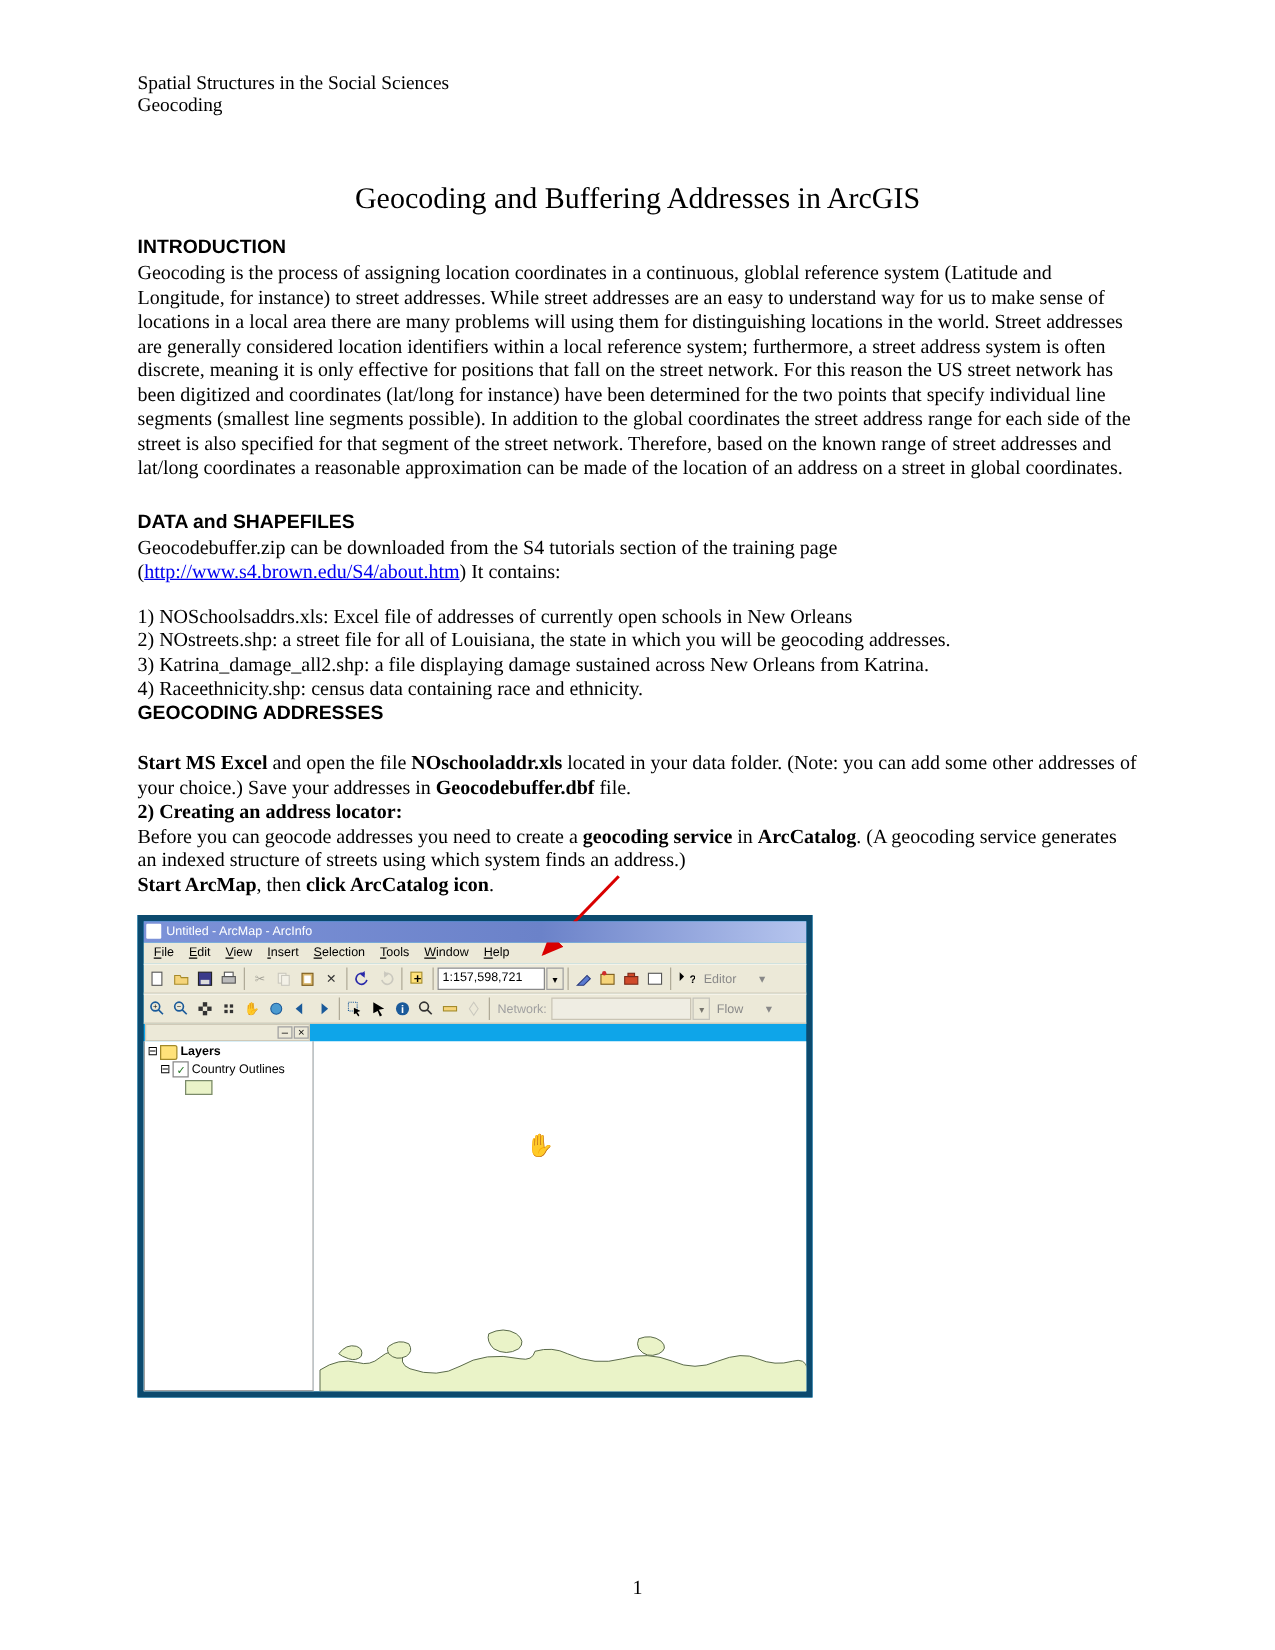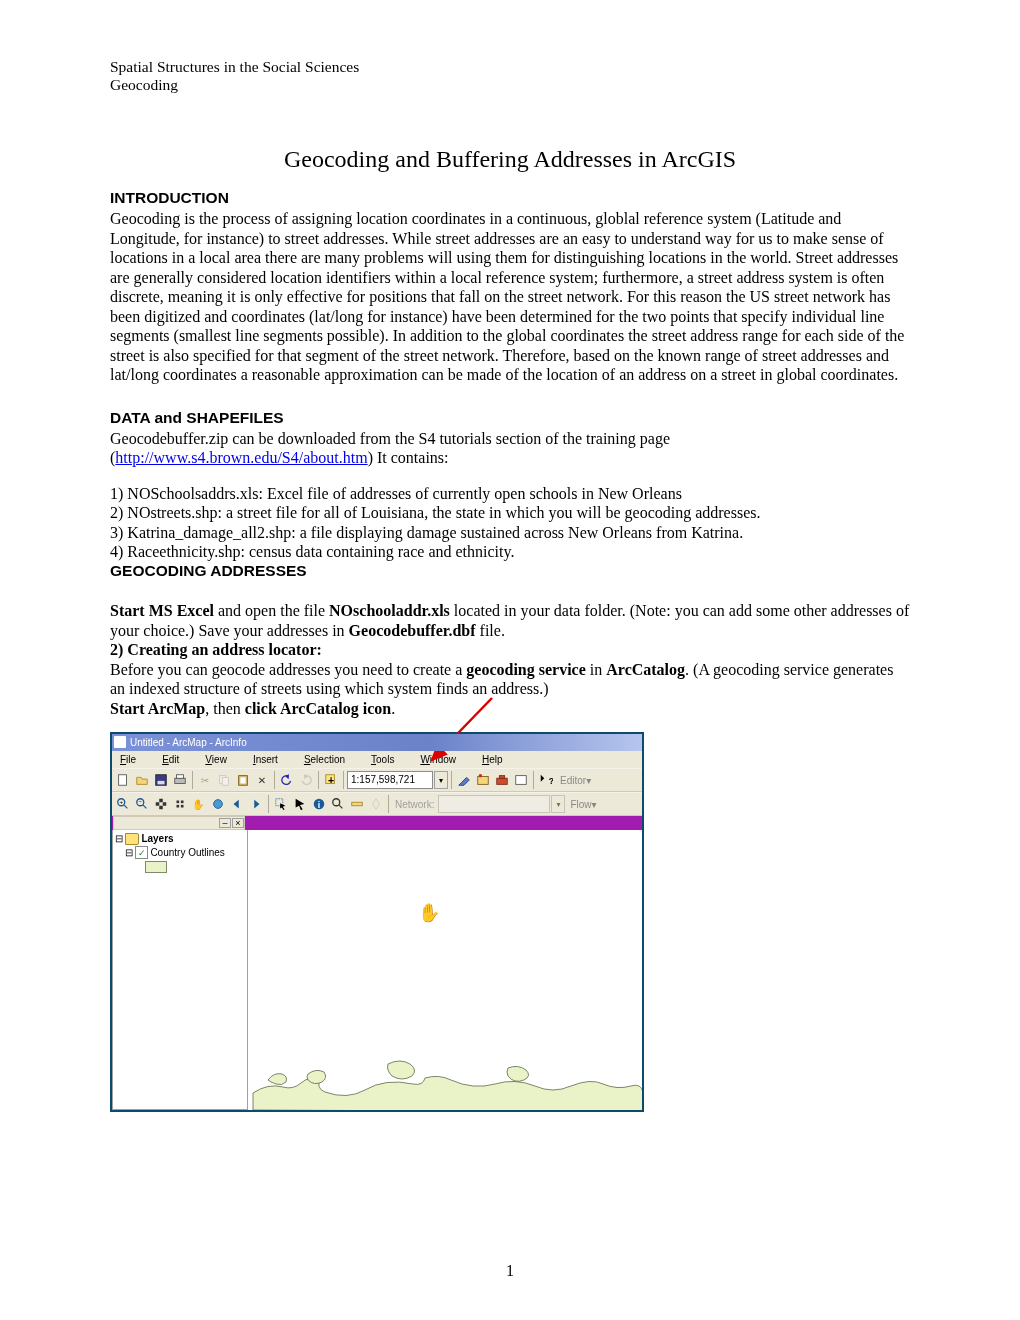--- a/index.html
+++ b/index.html
@@ -63,24 +63,24 @@
     bottom: 40px;
     left: 50%;
     transform: translateX(-50%);
     font-size: 16px;
   }
 
   
   .arcmap-window {
     margin-top: 14px;
     width: 530px;
-    border: 2px solid #0c4a6e;
+    border: 5px solid #0c4a6e;
     font-family: Tahoma, Arial, sans-serif;
     font-size: 10px;
-    background: #a21caf;
+    background: #0ea5e9;
     position: relative;
   }
   
   .arrow-ann {
     position: absolute;
     top: -36px;
     left: 320px;
     pointer-events: none;
   }
   .arrow-ann svg { overflow: visible; }
@@ -100,21 +100,21 @@
     width: 12px; height: 12px;
     background: #fff;
     border-radius: 1px;
   }
   .menubar {
     background: #ece9d8;
     height: 17px;
     display: flex;
     align-items: center;
     padding: 0 4px;
-    gap: 18px;
+    gap: 4px;
   }
   .menu-item {
     font-size: 10px;
     padding: 0 4px;
   }
   .menu-item .ul { text-decoration: underline; }
 
   .toolbar-row {
     background: #ece9d8;
     border-top: 1px solid #f5f3e9;
@@ -155,21 +155,21 @@
     border: 1px solid #a0a0a0;
     background: #ece9d8;
     display: flex; align-items: center; justify-content: center;
     font-size: 8px;
   }
   .editor-lbl, .flow-lbl {
     font-size: 10px;
     color: #888;
     display: flex;
     align-items: center;
-    gap: 0;
+    gap: 18px;
     padding: 0 4px;
   }
   .net-lbl {
     font-size: 10px;
     color: #a0a0a0;
     padding: 0 3px;
   }
   .net-box {
     width: 110px; height: 16px;
     border: 1px solid #c9c4b4;

